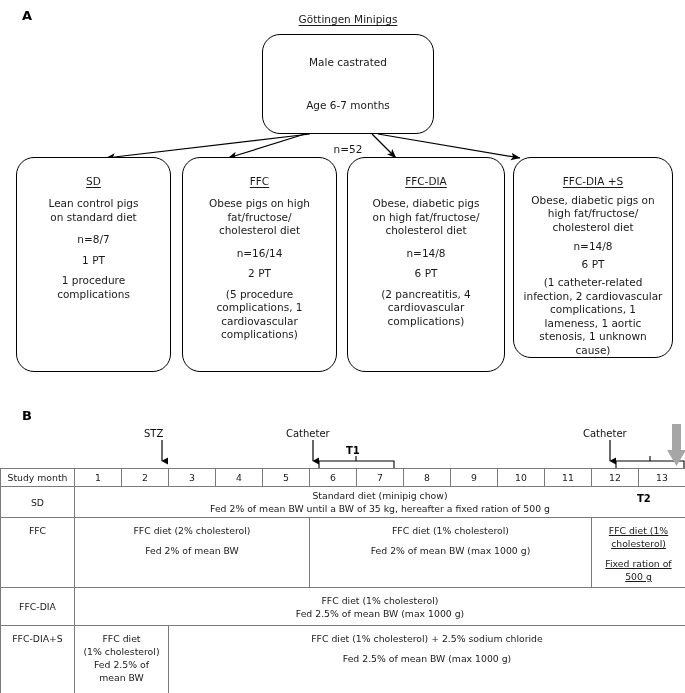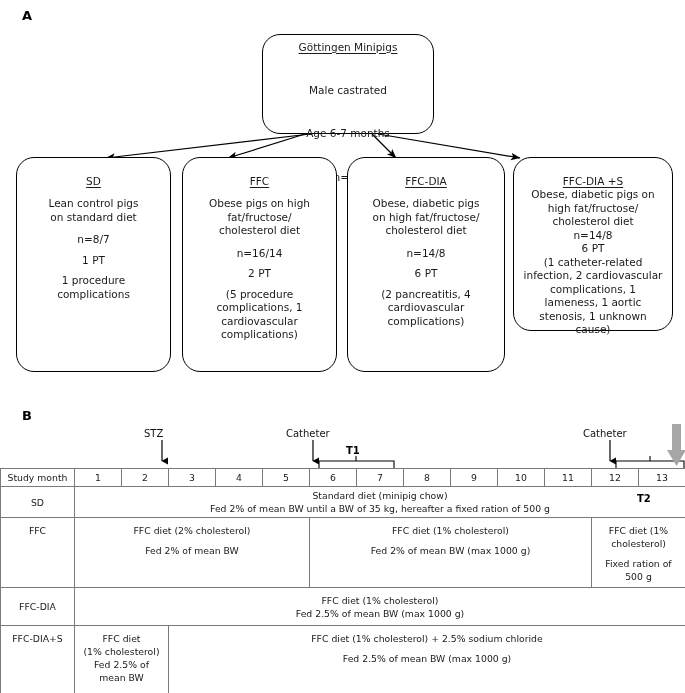--- a/index.html
+++ b/index.html
@@ -19,26 +19,26 @@
     display:flex;flex-direction:column;align-items:center;justify-content:flex-start;
     text-align:center;
   }
   .rbox .ln{font-size:10.5px;line-height:13.5px;margin:0;padding:0 6px;}
   .rbox .gap{height:9px;}
   .rbox .gap-s{height:7px;}
   .rbox .ttl{
     font-size:10.5px;line-height:14px;text-decoration:underline;
     text-underline-offset:2px;
   }
-  #topbox{left:262px;top:34px;width:172px;height:100px;justify-content:space-between;gap:21px;}
+  #topbox{left:262px;top:34px;width:172px;height:100px;justify-content:center;gap:21px;}
   #topbox .ln{margin:4.5px 0;}
   #boxSD{left:16px;top:157px;width:155px;height:215px;padding-top:16px;}
   #boxFFC{left:182px;top:157px;width:155px;height:215px;padding-top:16px;}
   #boxDIA{left:347px;top:157px;width:158px;height:215px;padding-top:16px;}
-  #boxDIAS{left:513px;top:157px;width:160px;height:174px;padding-top:16px;}
+  #boxDIAS{left:513px;top:157px;width:160px;height:201px;padding-top:16px;}
   #arrowsA{position:absolute;left:0;top:0;width:685px;height:400px;pointer-events:none;}
 
   
   #panelB{position:absolute;left:0;top:400px;width:685px;height:293px;}
   #annot{position:absolute;left:0;top:0;width:685px;height:72px;}
   .anlabel{position:absolute;font-size:10px;white-space:nowrap;color:#111;}
   .anbold{position:absolute;font-size:10px;font-weight:bold;white-space:nowrap;color:#000;}
 
   table.tl{
     position:absolute;left:0;top:68px;width:685px;
@@ -235,21 +235,21 @@
         <td colspan="5" style="vertical-align:top;padding-top:6px;">
           <div class="p2">FFC diet (2% cholesterol)</div>
           <div class="sp"></div>
           <div class="p2">Fed 2% of mean BW</div>
         </td>
         <td colspan="6" style="vertical-align:top;padding-top:6px;">
           <div class="p2">FFC diet (1% cholesterol)</div>
           <div class="sp"></div>
           <div class="p2">Fed 2% of mean BW (max 1000 g)</div>
         </td>
-        <td colspan="2" style="vertical-align:top;padding-top:6px;">
+        <td colspan="2" style="vertical-align:top;padding-top:6px;text-decoration:underline;">
           <div class="p2">FFC diet (1%</div>
           <div class="p2">cholesterol)</div>
           <div class="sp"></div>
           <div class="p2">Fixed ration of</div>
           <div class="p2">500 g</div>
         </td>
       </tr>
 
       <tr style="height:38px;">
         <td class="rowlab">FFC-DIA</td>

